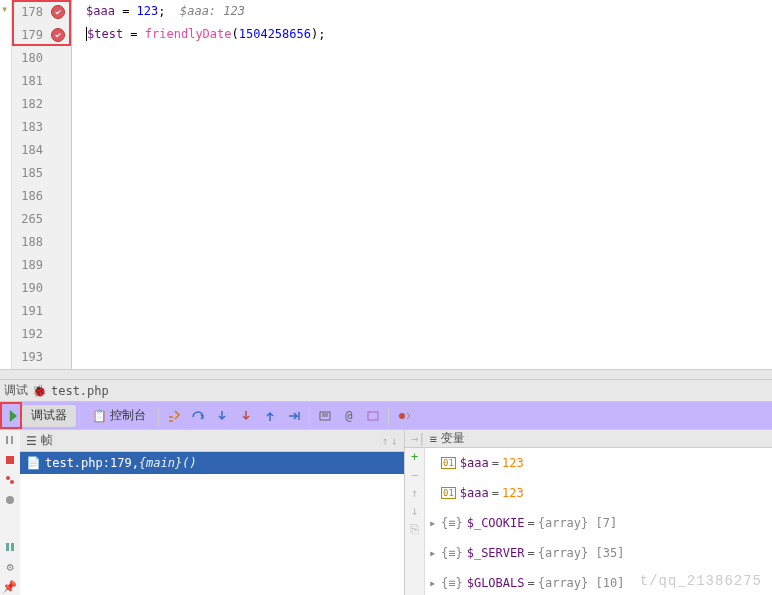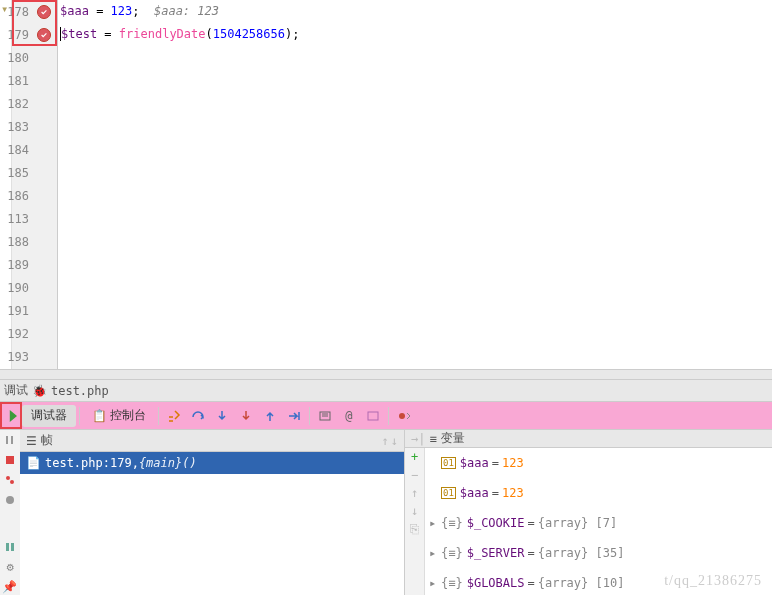--- a/index.html
+++ b/index.html
@@ -1,31 +1,31 @@
 <!DOCTYPE html>
 <html><head>
 <meta charset="utf-8">
 <style>
 *{box-sizing:border-box;margin:0;padding:0;font-family:Consolas,monospace;font-size:12px}
 body{background:#fff;width:772px;height:595px;overflow:hidden;position:relative}
 .editor{display:flex;height:370px;border-bottom:1px solid #ccc}
 .gutter-left{width:12px;background:#fff;border-right:1px solid #e0e0e0}
-.gutter{width:46px;background:#f0f0f0;border-right:1px solid #ccc;position:relative}
+.gutter{width:60px;background:#f0f0f0;border-right:1px solid #ccc;position:relative}
 .gut-box{position:absolute;top:0;left:0;right:0;border:2px solid #e6434c;height:46px;z-index:2}
 .ln{display:flex;align-items:center;justify-content:flex-end;height:23px;padding-right:28px;color:#888;position:relative}
 .bp{position:absolute;right:6px;width:14px;height:14px;border-radius:50%;background:#db5860;border:1px solid #c0392b;display:flex;align-items:center;justify-content:center}
 .bp svg{width:8px;height:8px}
-.code{flex:1;padding-left:2px;background:#fff}
+.code{flex:1;padding-left:14px;background:#fff}
 .cl{height:23px;line-height:23px;white-space:pre}
 .var{color:#660e7a}.num{color:#0000ff}.fn{color:#ec4899}.kw{color:#000080;font-weight:bold}.cm{color:#808080;font-style:italic}.p{color:#000}
 .cursor{border-left:1px solid #000}
 .resize{height:10px;background:#e8e8e8;border-bottom:1px solid #ccc}
 .dbg-title{height:22px;background:#e8e8e8;border-bottom:1px solid #ccc;display:flex;align-items:center;padding:0 4px;color:#555;font-family:sans-serif}
 .dbg-title .bug{margin:0 4px}
-.toolbar{height:28px;background:#f9a8d4;border-bottom:1px solid #ccc;display:flex;align-items:center}
+.toolbar{height:28px;background:#c4b5fd;border-bottom:1px solid #ccc;display:flex;align-items:center}
 .tb-left{width:22px;display:flex;align-items:center;justify-content:center;height:100%;border:2px solid #e6434c}
 .tb-btn,.tb-ico{width:22px;height:22px;display:flex;align-items:center;justify-content:center;margin:0 1px;cursor:pointer}
 .tb-tab{padding:0 8px;height:22px;display:flex;align-items:center;font-family:sans-serif;color:#333;border:1px solid transparent;border-radius:3px}
 .tb-tab.sel{background:#ddd}
 .sep{width:1px;height:18px;background:#ccc;margin:0 3px}
 .panels{display:flex;height:165px}
 .sidebar{width:20px;background:#f2f2f2;display:flex;flex-direction:column;align-items:center;padding-top:2px;gap:4px}
 .sidebar .ico{width:16px;height:16px;display:flex;align-items:center;justify-content:center}
 .frames{flex:0 0 385px;display:flex;flex-direction:column;border-right:1px solid #ccc}
 .vars{flex:1;display:flex;flex-direction:column}
@@ -37,21 +37,21 @@
 .frame-row .ico{margin-right:4px}
 .frame-row em{font-style:italic;opacity:.9}
 .var-row{height:21px;display:flex;align-items:center;padding:15px 4px;font-family:sans-serif;color:#333}
 .var-row .ar{width:12px;color:#888}
 .var-row .ico{margin-right:4px}
 .var-row .k{color:#660e7a}
 .var-row .eq{color:#555;margin:0 3px}
 .var-row .vn{color:#ff8000}
 .var-row .vg{color:#888}
 .var-tools{width:20px;background:#f2f2f2;display:flex;flex-direction:column;align-items:center;padding-top:2px;gap:4px;border-right:1px solid #ddd}
-.wm{position:absolute;right:10px;bottom:6px;color:#ccc;font-family:Liberation Serif, serif;font-size:14px;letter-spacing:1px}
+.wm{position:absolute;right:10px;bottom:6px;color:#ccc;font-family:Liberation Mono, monospace;font-size:14px;letter-spacing:1px}
 .funnel{position:absolute;left:1px;top:2px;color:#b0a060}
 </style>
 </head>
 <body>
 
 <div class="editor">
   <div class="gutter-left">
     <span class="funnel">▾</span>
   </div>
   <div class="gutter">
@@ -87,21 +87,21 @@
     <div class="ln">
         <span>184</span>
       </div>
     <div class="ln">
         <span>185</span>
       </div>
     <div class="ln">
         <span>186</span>
       </div>
     <div class="ln">
-        <span>113</span>
+        <span>265</span>
       </div>
     <div class="ln">
         <span>188</span>
       </div>
     <div class="ln">
         <span>189</span>
       </div>
     <div class="ln">
         <span>190</span>
       </div>

